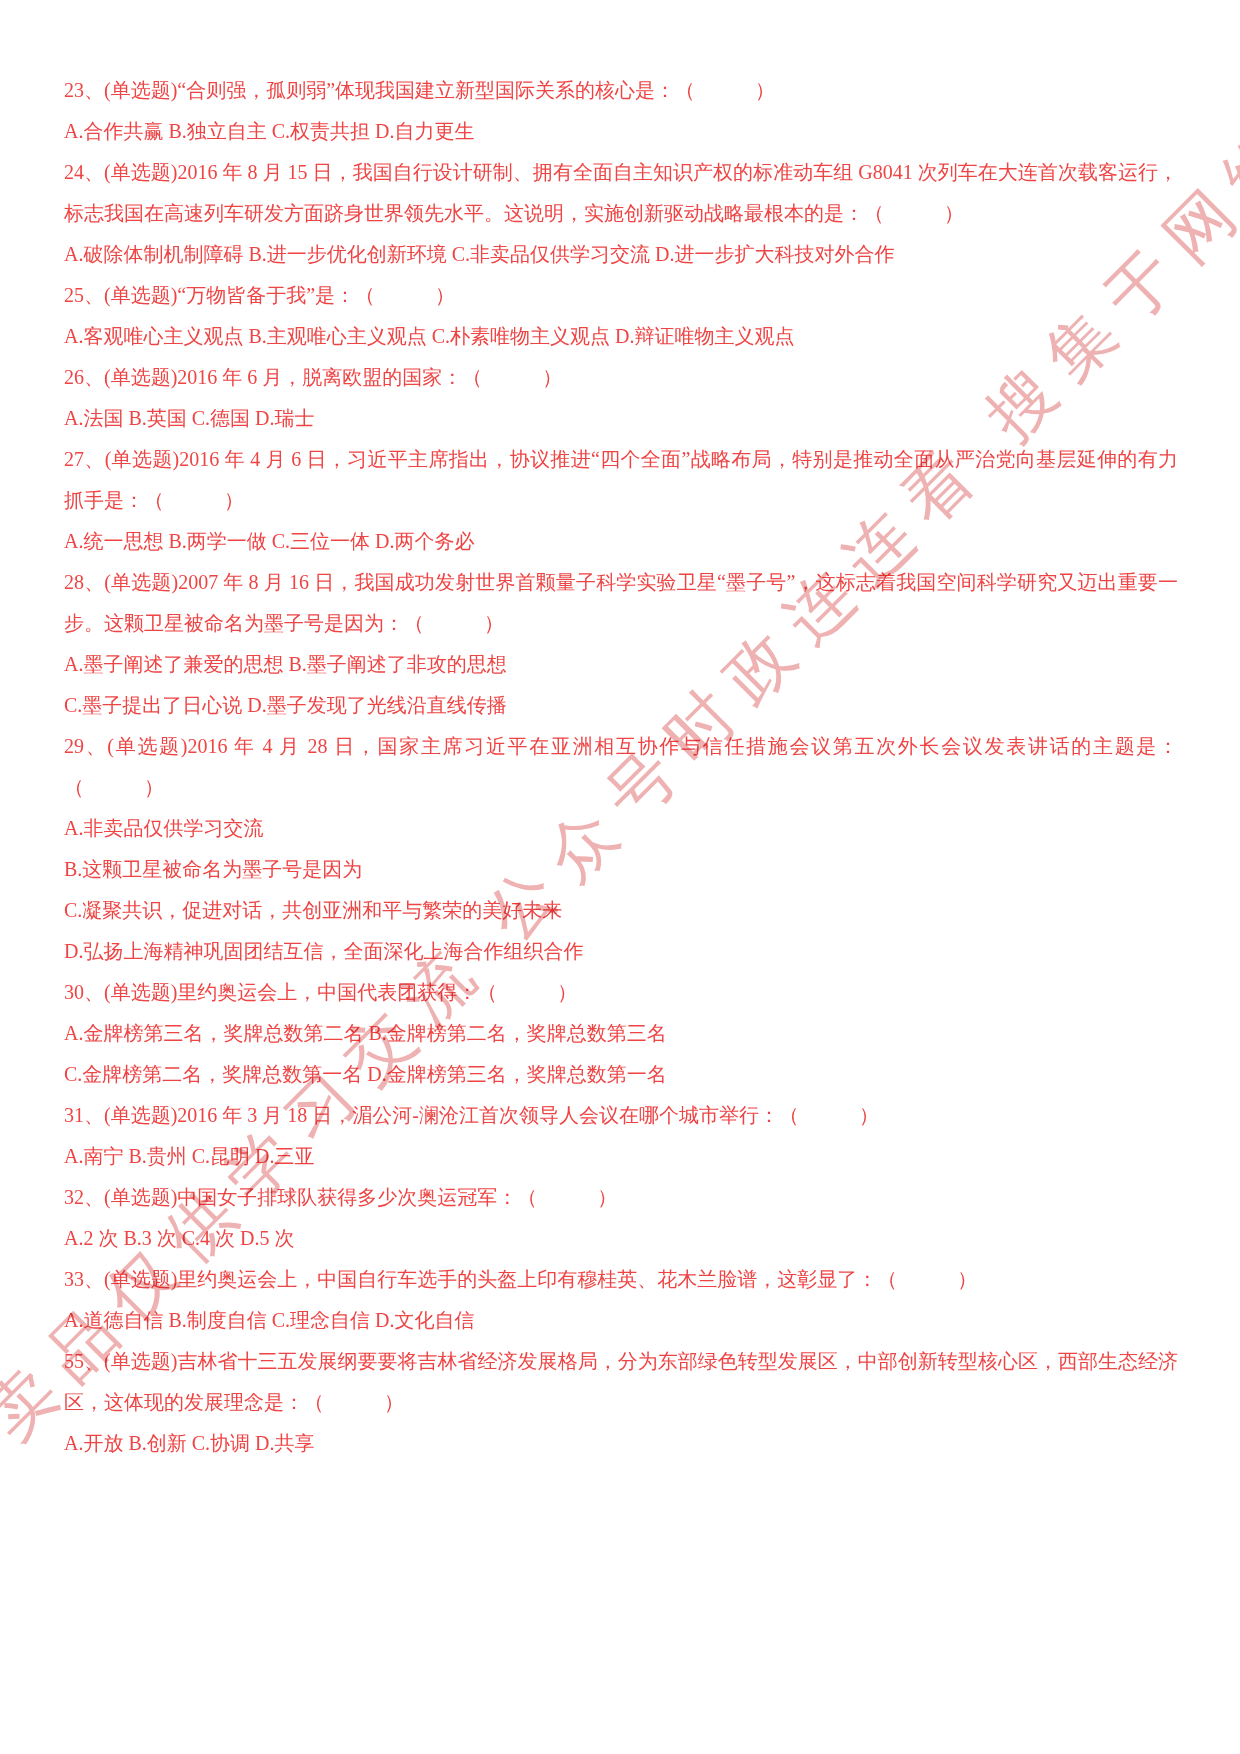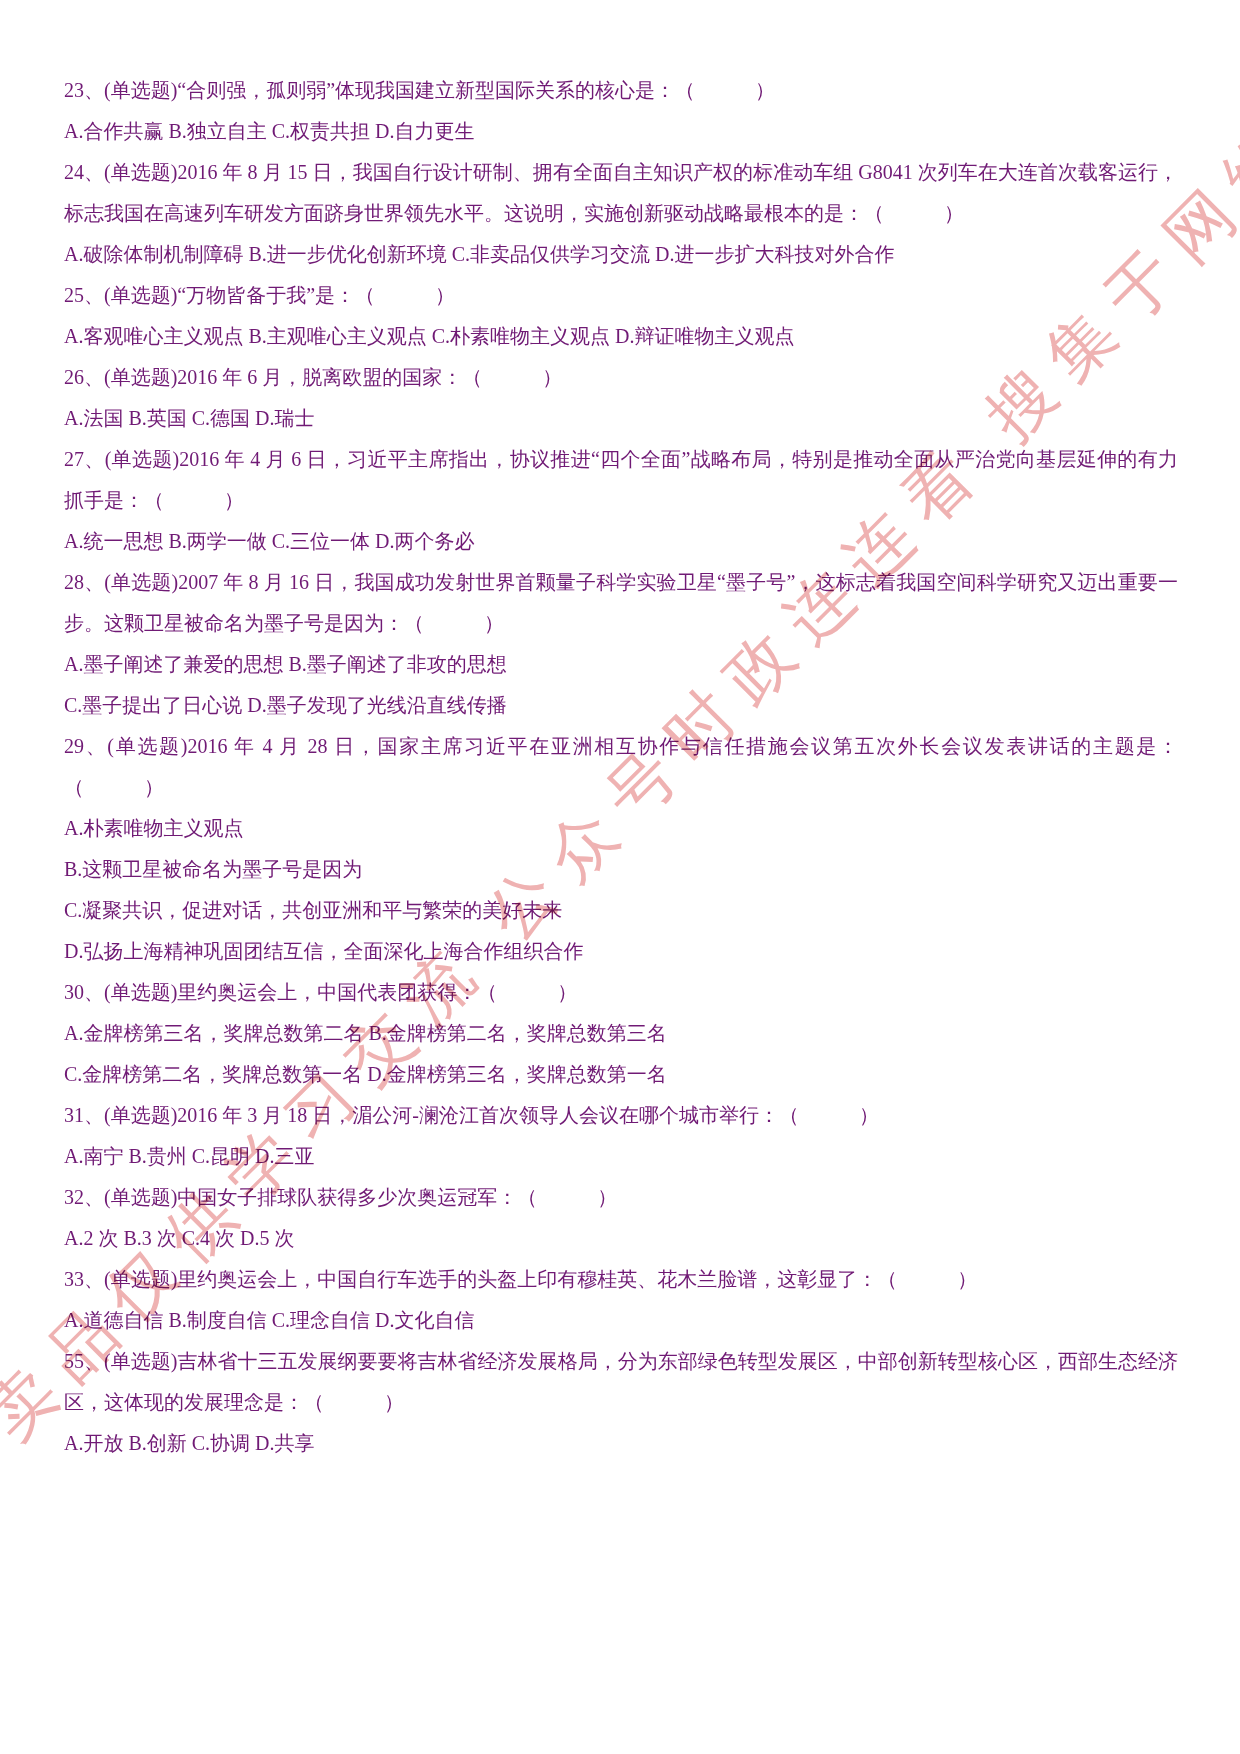--- a/index.html
+++ b/index.html
@@ -32,36 +32,36 @@
     transform-origin:0 50%;
     pointer-events:none;
     z-index:2;
     mix-blend-mode:multiply;
   }
   .wm-main { left:-60px; top:1442px; }
 </style>
 </head>
 <body style="background: rgb(255, 255, 255);">
 
-<main id="doc" style="color: #701a75;">
+<main id="doc" style="color: #ef4444;">
     <p class="stem">23、(单选题)“合则强，孤则弱”体现我国建立新型国际关系的核心是：（　　　）</p>
     <p class="option-line">A.合作共赢 B.独立自主 C.权责共担 D.自力更生</p>
     <p class="stem">24、(单选题)2016 年 8 月 15 日，我国自行设计研制、拥有全面自主知识产权的标准动车组 G8041 次列车在大连首次载客运行，标志我国在高速列车研发方面跻身世界领先水平。这说明，实施创新驱动战略最根本的是：（　　　）</p>
     <p class="option-line">A.破除体制机制障碍 B.进一步优化创新环境 C.非卖品仅供学习交流 D.进一步扩大科技对外合作</p>
     <p class="stem">25、(单选题)“万物皆备于我”是：（　　　）</p>
     <p class="option-line">A.客观唯心主义观点 B.主观唯心主义观点 C.朴素唯物主义观点 D.辩证唯物主义观点</p>
     <p class="stem">26、(单选题)2016 年 6 月，脱离欧盟的国家：（　　　）</p>
     <p class="option-line">A.法国 B.英国 C.德国 D.瑞士</p>
     <p class="stem">27、(单选题)2016 年 4 月 6 日，习近平主席指出，协议推进“四个全面”战略布局，特别是推动全面从严治党向基层延伸的有力抓手是：（　　　）</p>
     <p class="option-line">A.统一思想 B.两学一做 C.三位一体 D.两个务必</p>
     <p class="stem">28、(单选题)2007 年 8 月 16 日，我国成功发射世界首颗量子科学实验卫星“墨子号”，这标志着我国空间科学研究又迈出重要一步。这颗卫星被命名为墨子号是因为：（　　　）</p>
     <p class="option-line">A.墨子阐述了兼爱的思想 B.墨子阐述了非攻的思想</p>
     <p class="option-line">C.墨子提出了日心说 D.墨子发现了光线沿直线传播</p>
     <p class="stem">29、(单选题)2016 年 4 月 28 日，国家主席习近平在亚洲相互协作与信任措施会议第五次外长会议发表讲话的主题是：（　　　）</p>
-    <p class="option-line">A.朴素唯物主义观点</p>
+    <p class="option-line">A.非卖品仅供学习交流</p>
     <p class="option-line">B.这颗卫星被命名为墨子号是因为</p>
     <p class="option-line">C.凝聚共识，促进对话，共创亚洲和平与繁荣的美好未来</p>
     <p class="option-line">D.弘扬上海精神巩固团结互信，全面深化上海合作组织合作</p>
     <p class="stem">30、(单选题)里约奥运会上，中国代表团获得：（　　　）</p>
     <p class="option-line">A.金牌榜第三名，奖牌总数第二名 B.金牌榜第二名，奖牌总数第三名</p>
     <p class="option-line">C.金牌榜第二名，奖牌总数第一名 D.金牌榜第三名，奖牌总数第一名</p>
     <p class="stem">31、(单选题)2016 年 3 月 18 日，湄公河-澜沧江首次领导人会议在哪个城市举行：（　　　）</p>
     <p class="option-line">A.南宁 B.贵州 C.昆明 D.三亚</p>
     <p class="stem">32、(单选题)中国女子排球队获得多少次奥运冠军：（　　　）</p>
     <p class="option-line">A.2 次 B.3 次 C.4 次 D.5 次</p>

